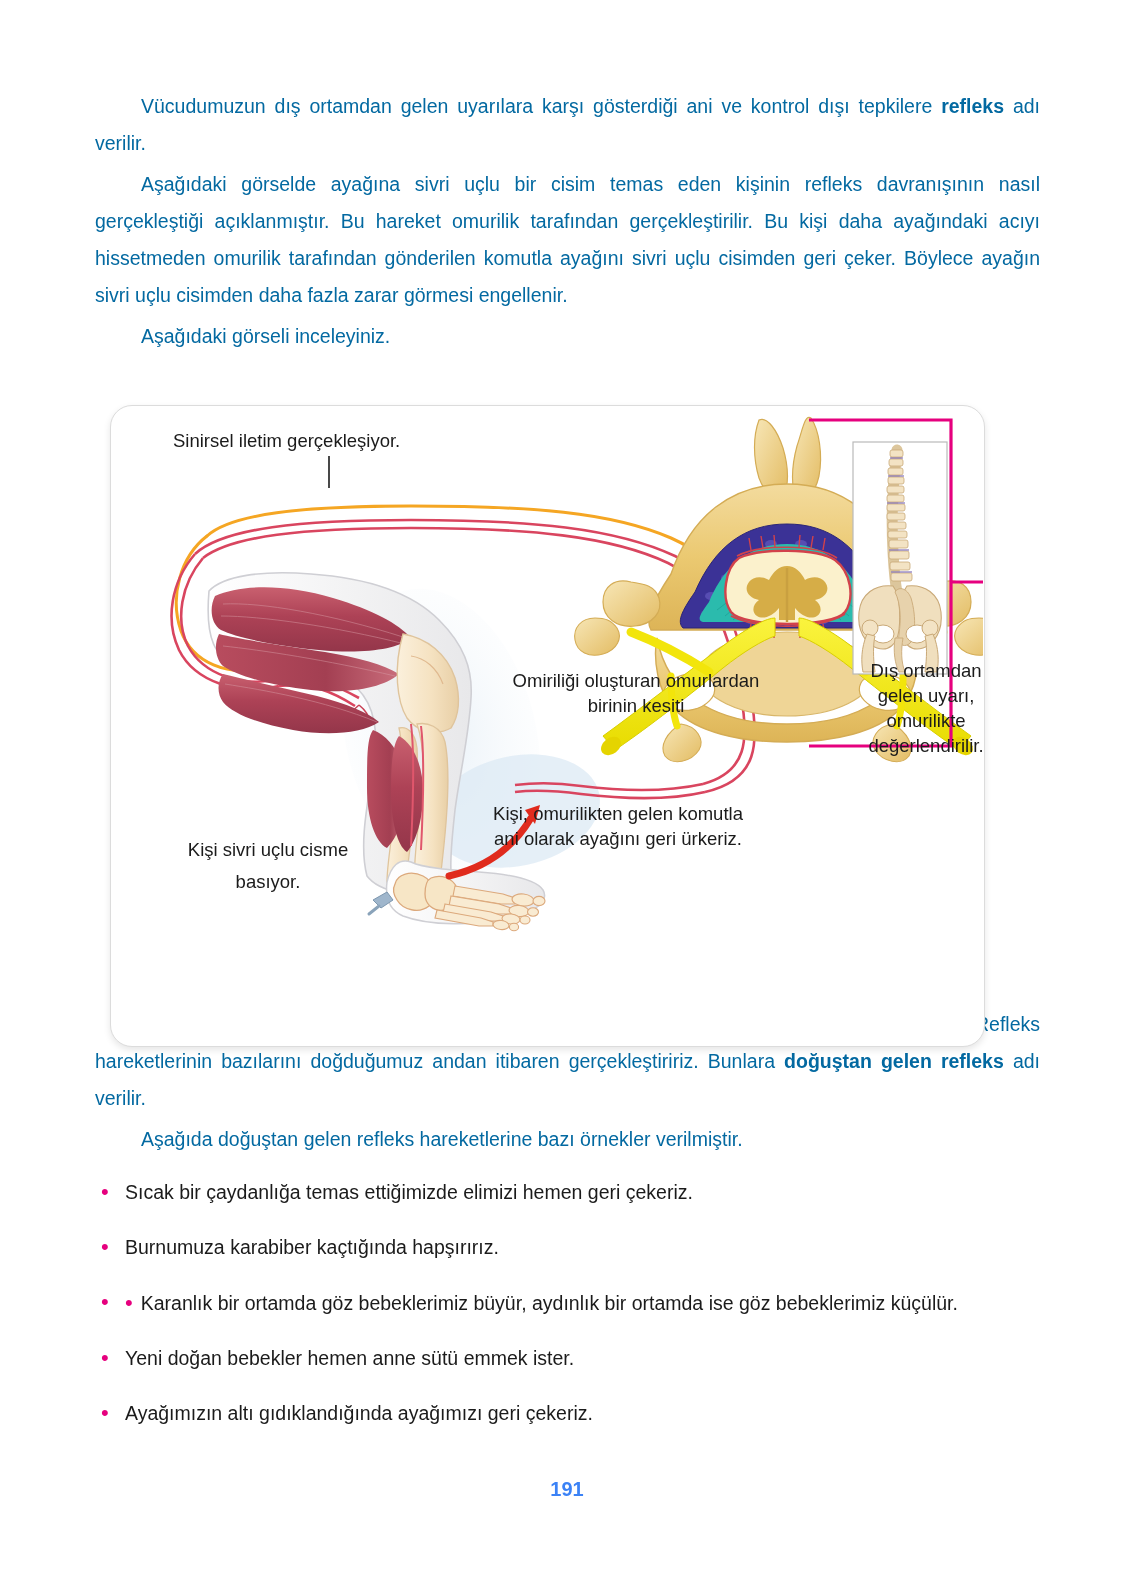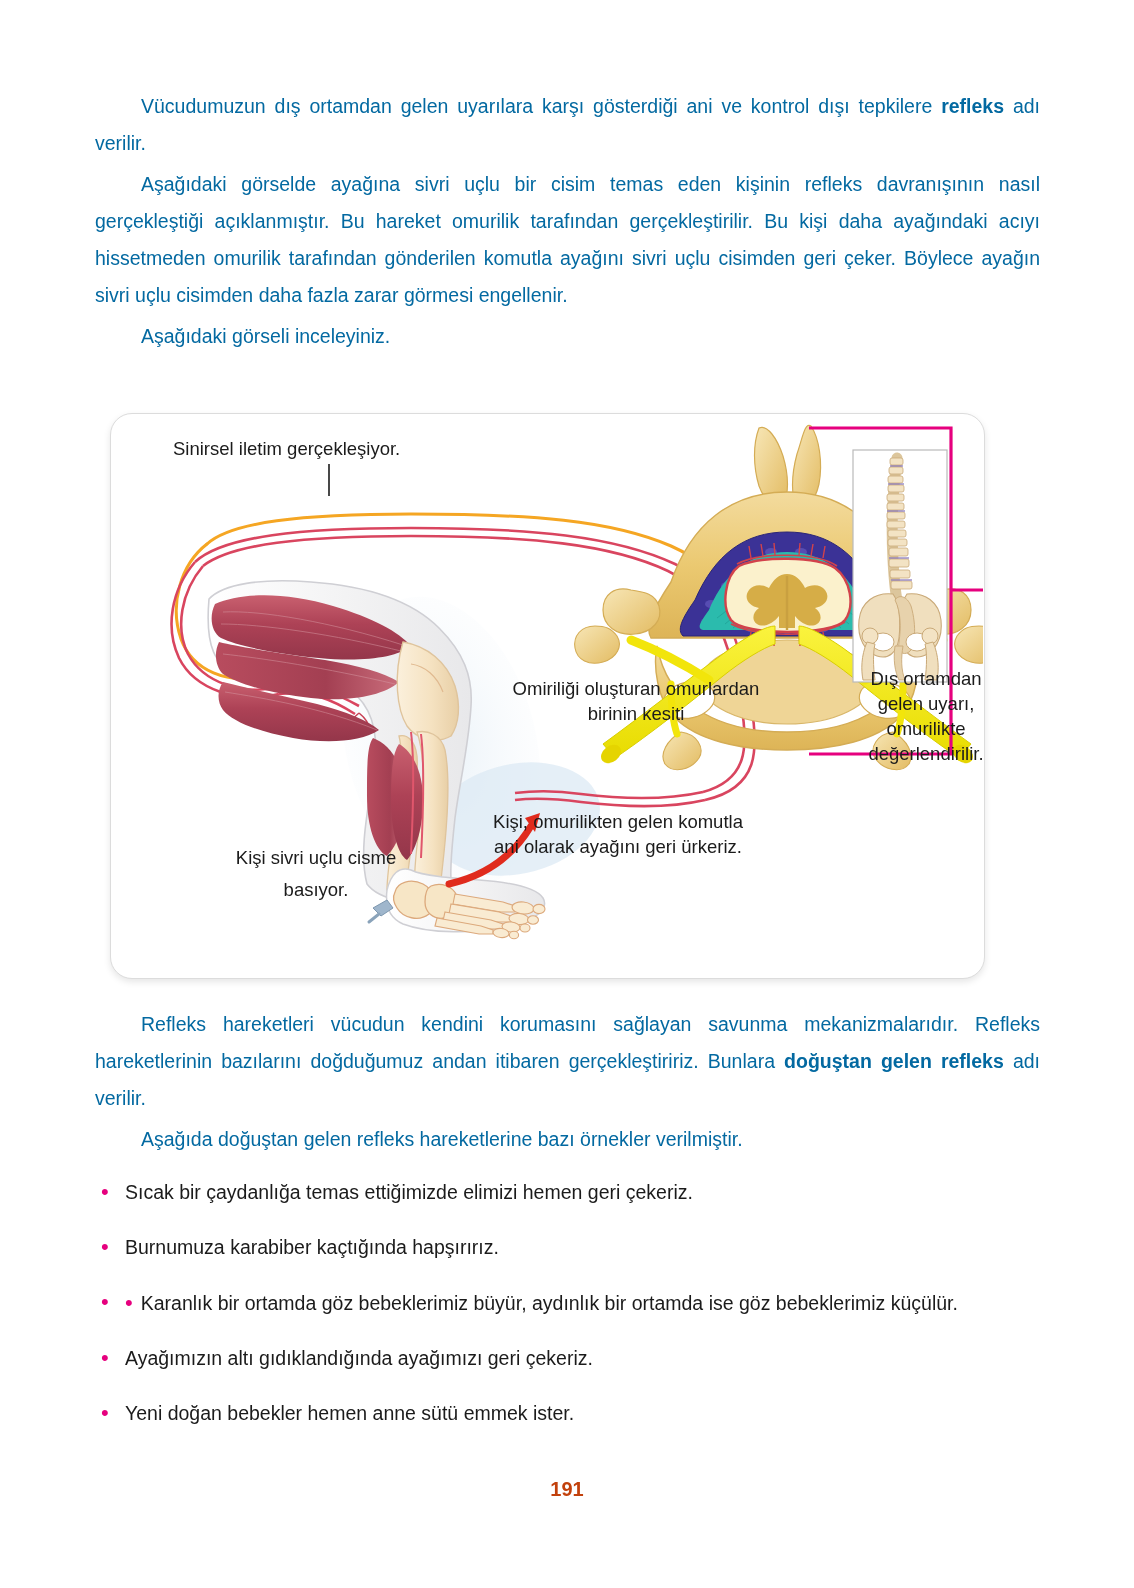--- a/index.html
+++ b/index.html
@@ -42,44 +42,44 @@
 
   
   .figure-wrap {
     position: relative;
     margin: 42px 0 0 15px;
     width: 875px;
     height: 545px;
   }
   .figure-frame {
     position: absolute;
-    left: 0; top: 16px;
+    left: 0; top: 8px;
     width: 875px;
-    height: 566px;
+    height: 642px;
     border: 1.5px solid #dcdcdc;
     border-radius: 22px;
     background: #ffffff;
     box-shadow: 0 3px 7px rgba(0,0,0,0.10);
     box-sizing: border-box;
     overflow: hidden;
     padding-left: 44px;
   }
   .fig-svg { position: absolute; left: 0; top: 0; }
 
   .fig-label {
     position: absolute;
     font-size: 18.5px;
     line-height: 25px;
     color: #1b1b1b;
     text-align: center;
   }
   #label-nerve { left: 62px; top: 22px; text-align: left; white-space: nowrap; }
   #label-vertebra { left: 395px; top: 262px; width: 260px; }
   #label-spine { left: 745px; top: 252px; width: 140px; }
-  #label-foot { left: 72px; top: 428px; width: 170px; line-height: 32px; margin-left: 48px;}
+  #label-foot { left: 72px; top: 428px; width: 170px; line-height: 32px;}
   #label-withdraw { left: 382px; top: 395px; width: 250px; }
 
   
   ul.examples {
     list-style: none;
     margin: 6px 0 0 0;
     padding: 0;
   }
   ul.examples li {
     font-size: 19.5px;
@@ -110,21 +110,21 @@
   li.wide::before { content: none; }
 
   .page-number {
     position: absolute;
     left: 0;
     top: 1478px;
     width: 1134px;
     text-align: center;
     font-size: 20px;
     font-weight: bold;
-    color: #c2410c;
+    color: #3b82f6;
   }
 </style>
 </head>
 <body>
 
 <div class="page">
   <div class="content">
 
     <p class="body-text indent"><span>Vücudumuzun dış ortamdan gelen uyarılara karşı gösterdiği ani ve kontrol dışı tepkilere </span><b>refleks</b><span> adı verilir.</span></p>
 
@@ -413,19 +413,19 @@
     </div>
 
     <p class="body-text indent" style="margin-top:64px"><span>Refleks hareketleri vücudun kendini korumasını sağlayan savunma mekanizmalarıdır. Refleks hareketlerinin bazılarını doğduğumuz andan itibaren gerçekleştiririz. Bunlara </span><b>doğuştan gelen refleks</b><span> adı verilir.</span></p>
 
     <p class="body-text indent">Aşağıda doğuştan gelen refleks hareketlerine bazı örnekler verilmiştir.</p>
 
     <ul class="examples">
       <li>Sıcak bir çaydanlığa temas ettiğimizde elimizi hemen geri çekeriz.</li>
       <li>Burnumuza karabiber kaçtığında hapşırırız.</li>
       <li class="wide"><span class="dot">•</span><span>Karanlık bir ortamda göz bebeklerimiz büyür, aydınlık bir ortamda ise göz bebeklerimiz küçülür.</span></li>
+      <li>Yeni doğan bebekler hemen anne sütü emmek ister.</li>
       <li>Ayağımızın altı gıdıklandığında ayağımızı geri çekeriz.</li>
-      <li>Yeni doğan bebekler hemen anne sütü emmek ister.</li>
     </ul>
   </div>
 
   <div class="page-number">191</div>
 </div>
 
 </body></html>

